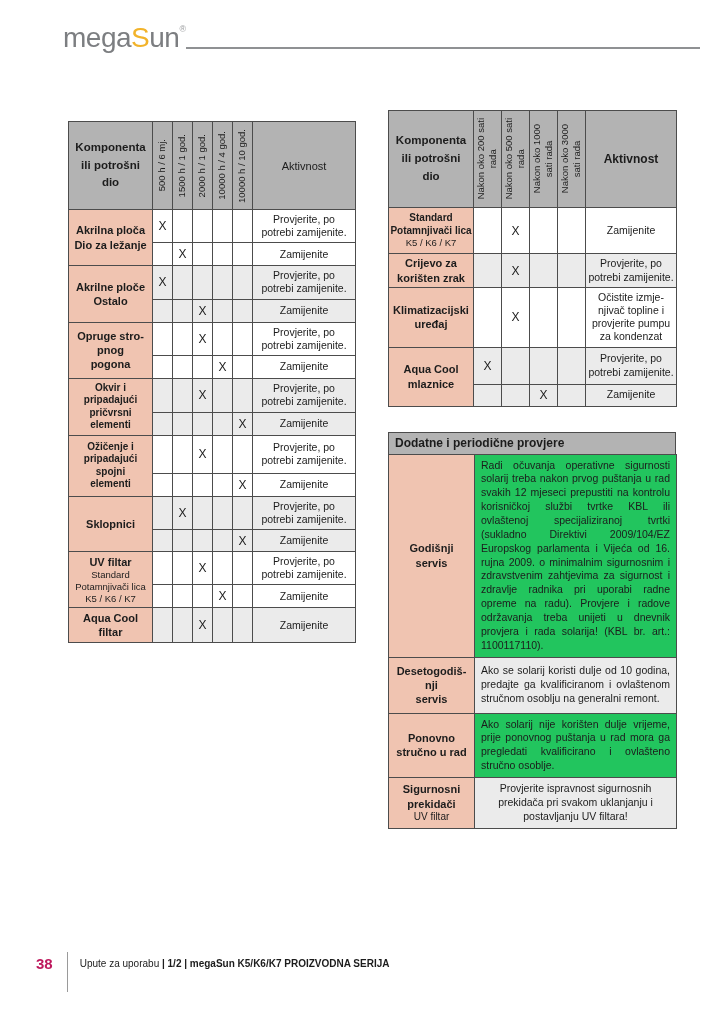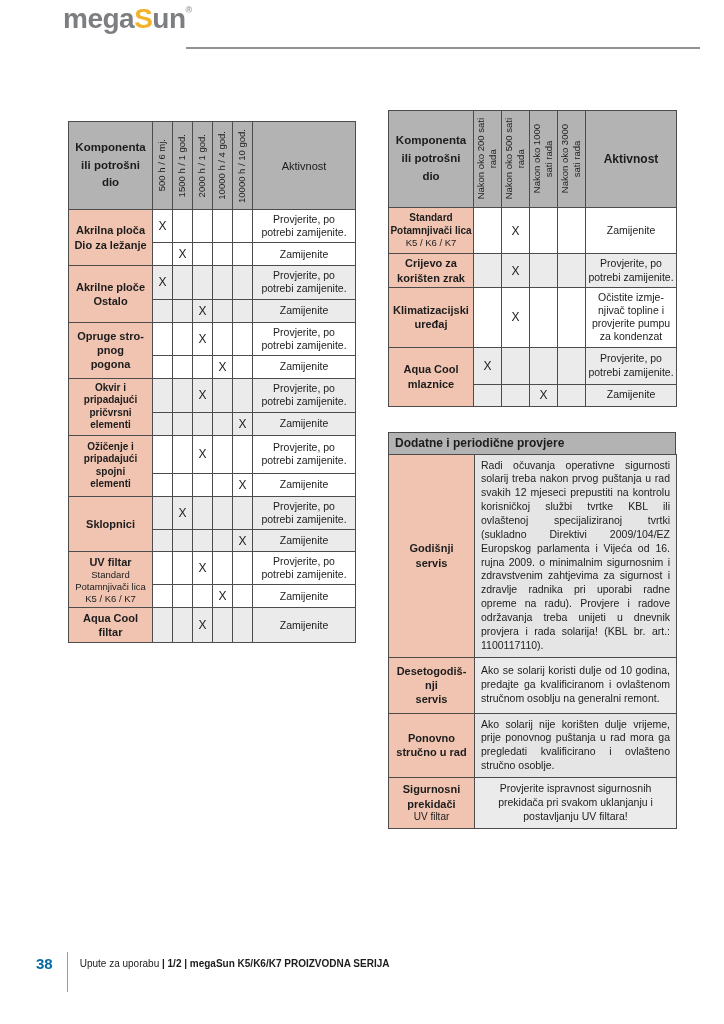--- a/index.html
+++ b/index.html
@@ -5,21 +5,21 @@
   * { margin:0; padding:0; box-sizing:border-box; }
   html,body { width:724px; height:1024px; }
   body {
     background:#ffffff;
     font-family:"Liberation Sans", sans-serif;
     color:#1c1c1c;
     position:relative;
     overflow:hidden;
   }
   
-  .logo { position:absolute; left:63px; top:3px; font-size:28px; font-weight:bold; color:#7c7e81; letter-spacing:-0.5px; }
+  .logo { position:absolute; left:63px; top:22px; font-size:28px; font-weight:normal; color:#7c7e81; letter-spacing:-0.5px; }
   .logo .accent { color:#f2b32a; }
   .logo .reg { font-size:9px; vertical-align:15px; letter-spacing:0; color:#9a9c9e; }
   .head-rule { position:absolute; left:186px; top:47px; width:514px; height:2px; background:#8f9193; }
   
   .col-left  { position:absolute; left:68px;  top:112px; width:287px; }
   .col-right { position:absolute; left:388px; top:110px; width:288px; }
   .title-bar { margin-left:-10px; width:286px; height:22px; line-height:22px; background:#f0c4b1;
                font-weight:bold; font-size:11.5px; padding-left:5px; white-space:nowrap; }
   
   table.mtable { border-collapse:collapse; width:100%; table-layout:fixed; }
@@ -41,27 +41,27 @@
   td.act  { text-align:center; vertical-align:middle; font-size:10.5px; line-height:1.25;
             white-space:pre-line; padding:3px 2px; background:#ffffff; }
   tr.shade td.mark, tr.shade td.act { background:#ebebeb; }
   
   .dodatne { margin-top:25px; }
   .dod-header { height:23px; line-height:21px; background:#b3b3b3; border:1px solid #4c4c4c;
                 font-weight:bold; font-size:12px; padding-left:6px; }
   table.dtable { border-collapse:collapse; width:100%; table-layout:fixed; margin-top:-1px; }
   .dtable td { border:1px solid #4c4c4c; }
   td.dlabel { background:#f0c4b1; text-align:center; vertical-align:middle; padding:3px 2px; }
-  td.dtext { font-size:10.5px; line-height:1.32; padding:4px 6px; vertical-align:middle; background:#e5e5e5; }
+  td.dtext { font-size:10.5px; line-height:1.32; padding:4px 6px; vertical-align:middle; background:#22c55e; }
   td.dtext.justify { text-align:justify; }
   td.dtext.center  { text-align:center; }
   tr.shade td.dtext { background:#ebebeb; }
   
   .footer { position:absolute; left:36px; top:952px; display:flex; align-items:flex-start; }
-  .page-num { font-size:15px; font-weight:bold; color:#0369a1; padding-top:3px; }
+  .page-num { font-size:15px; font-weight:bold; color:#be185d; padding-top:3px; }
   .footer-rule { width:1px; background:#9a9a9a; height:40px; margin:0 12px 0 14px; }
   .footer-text { font-size:10px; padding-top:6px; }
 </style>
 </head>
 <body>
 
 <div class="logo">
   <span>mega</span><span class="accent">S</span><span>un</span><span class="reg">®</span>
 </div>
 <div class="head-rule"></div>

